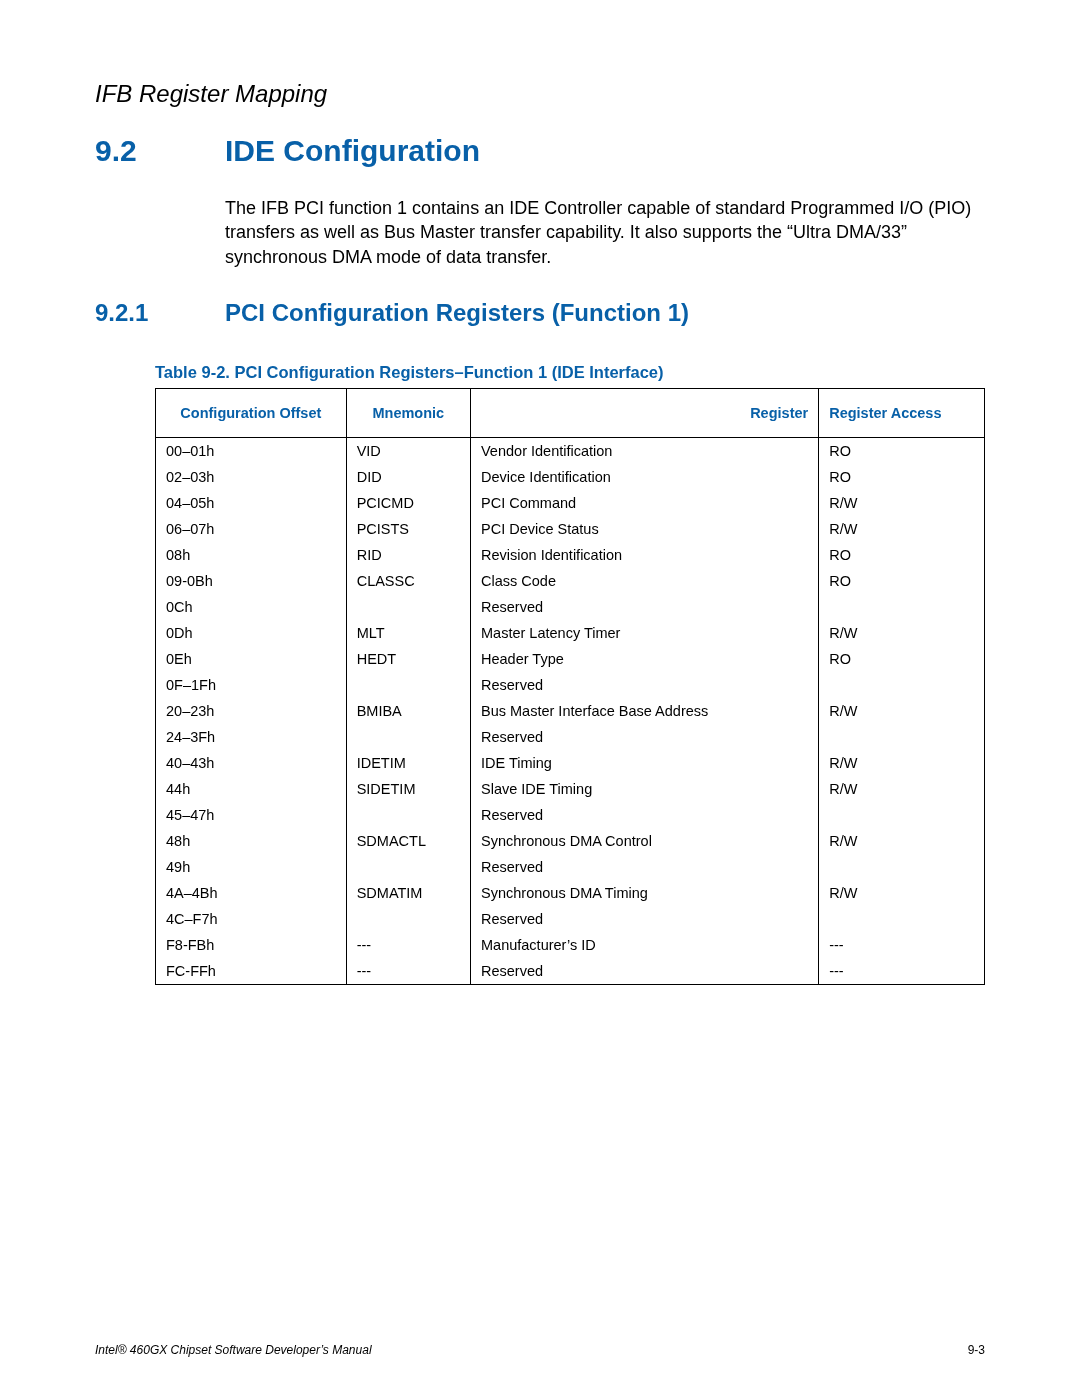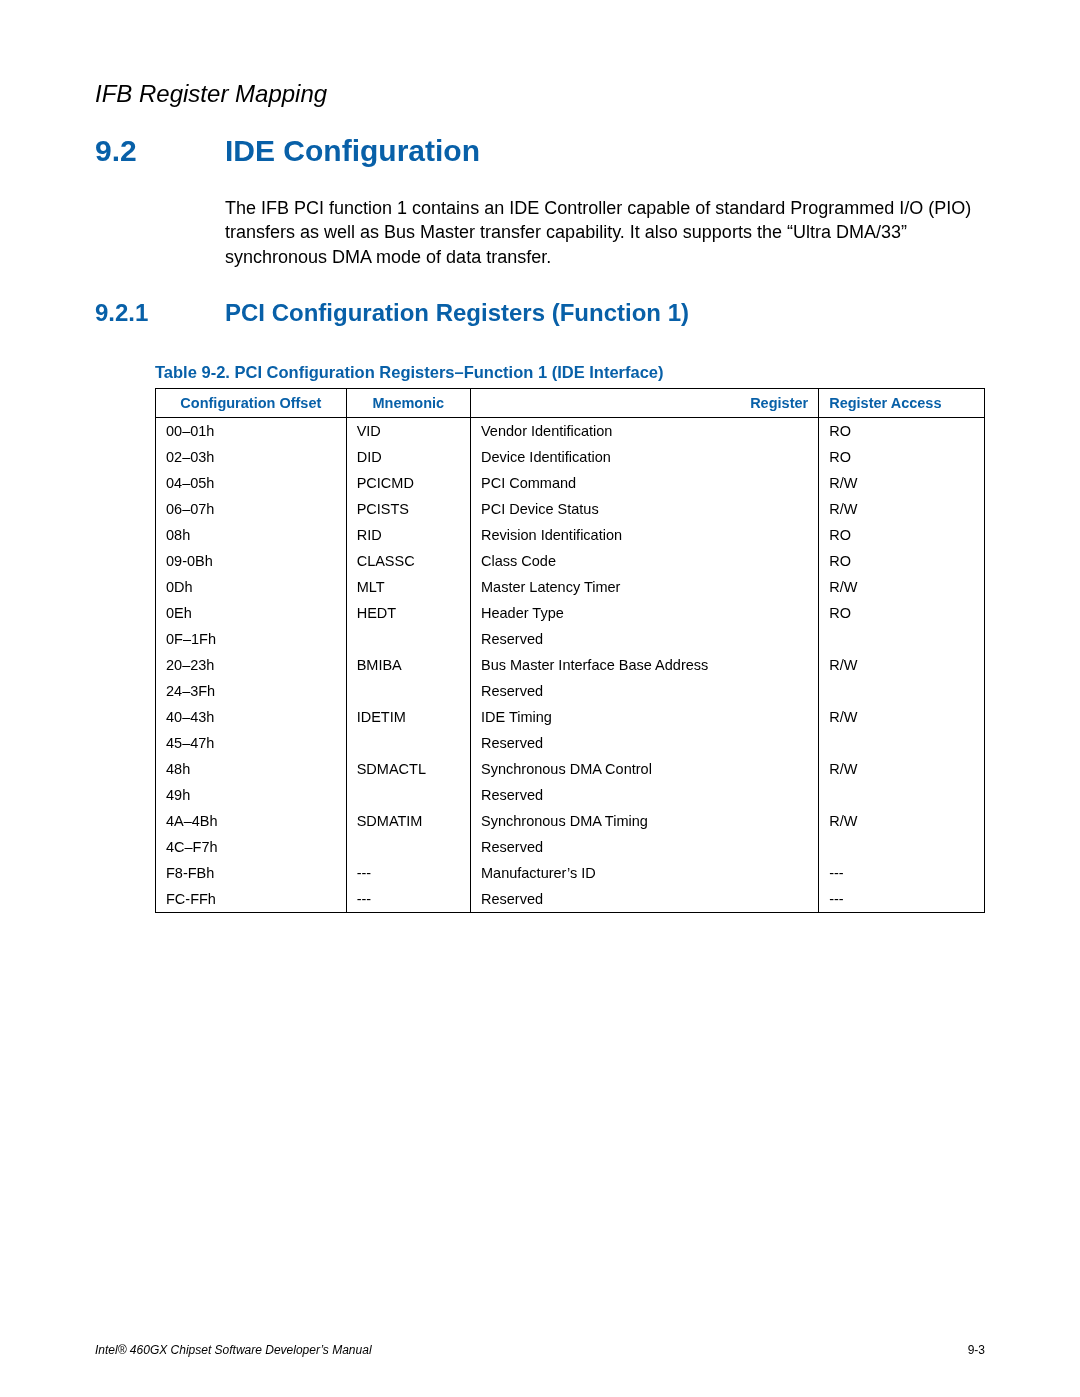--- a/index.html
+++ b/index.html
@@ -53,21 +53,21 @@
   table {
     border-collapse: collapse;
     width: calc(100% - 60px);
     margin-left: 60px;
     font-size: 14.5px;
   }
   table th {
     color: #0860A8;
     font-weight: bold;
     text-align: left;
-    padding: 6px 10px;
+    padding: 16px 10px;
     border: 1px solid #000;
   }
   table th:nth-child(1) { width: 23%; text-align: center; }
   table th:nth-child(2) { width: 15%; text-align: center; }
   table th:nth-child(3) { width: 42%; text-align: right; margin-left: 32px; }
   table th:nth-child(4) { width: 20%; text-align: left; }
   table td {
     padding: 5px 10px;
     border-left: 1px solid #000;
     border-right: 1px solid #000;
@@ -144,20 +144,26 @@
         <td>Revision Identification</td>
         <td>RO</td>
       </tr>
       <tr>
         <td>09-0Bh</td>
         <td>CLASSC</td>
         <td>Class Code</td>
         <td>RO</td>
       </tr>
       <tr>
+        <td>0Ch</td>
+        <td></td>
+        <td>Reserved</td>
+        <td></td>
+      </tr>
+      <tr>
         <td>0Dh</td>
         <td>MLT</td>
         <td>Master Latency Timer</td>
         <td>R/W</td>
       </tr>
       <tr>
         <td>0Eh</td>
         <td>HEDT</td>
         <td>Header Type</td>
         <td>RO</td>
@@ -177,20 +183,26 @@
       <tr>
         <td>24–3Fh</td>
         <td></td>
         <td>Reserved</td>
         <td></td>
       </tr>
       <tr>
         <td>40–43h</td>
         <td>IDETIM</td>
         <td>IDE Timing</td>
+        <td>R/W</td>
+      </tr>
+      <tr>
+        <td>44h</td>
+        <td>SIDETIM</td>
+        <td>Slave IDE Timing</td>
         <td>R/W</td>
       </tr>
       <tr>
         <td>45–47h</td>
         <td></td>
         <td>Reserved</td>
         <td></td>
       </tr>
       <tr>
         <td>48h</td>

